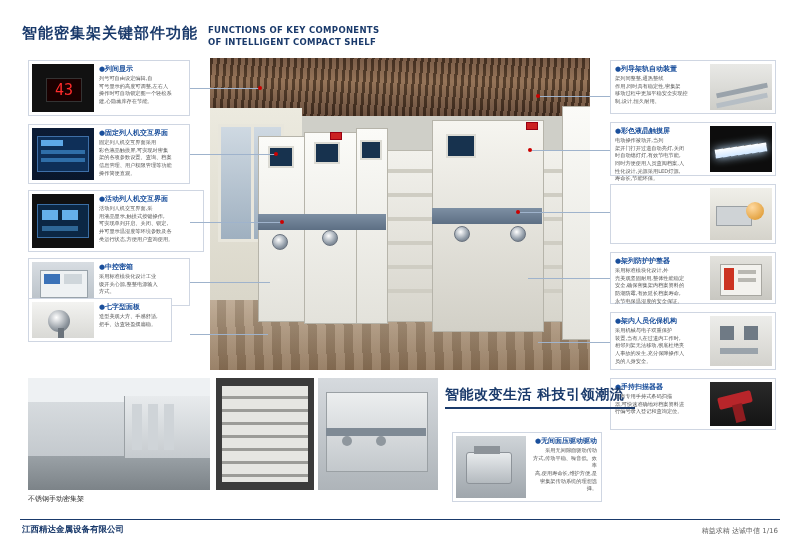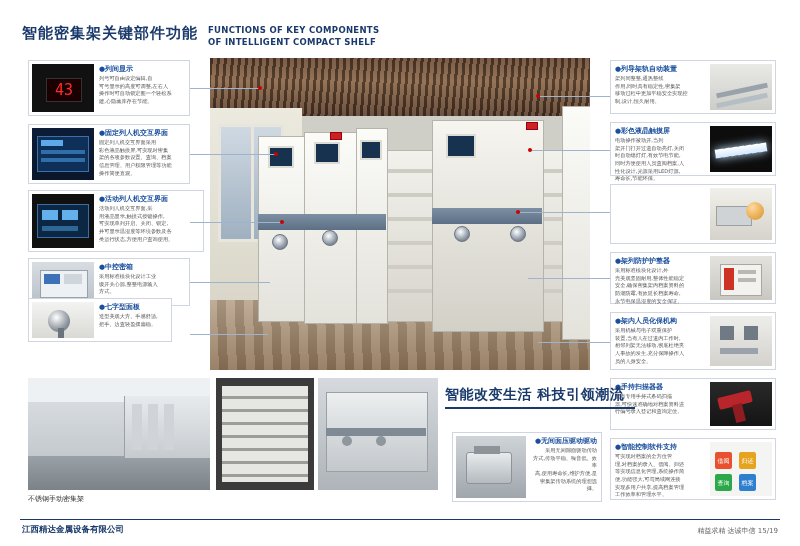--- a/index.html
+++ b/index.html
@@ -272,41 +272,20 @@
       <div style="position:absolute;left:24px;top:22px;width:10px;height:18px;background:#8f1c20;transform:rotate(-14deg);"></div>
     </div>
     <div class="txt">
       <div class="ttl">●手持扫描器器</div>
       <div class="body" style="white-space:pre-line;">配有专用手持式条码扫描
 器,可快速准确地对档案资料进
 行编号录入登记和查询定位。</div>
     </div>
   </div>
 
-  <div class="card cardR" style="left:610px;top:438px;width:166px;height:62px;">
-    <div class="thumb" style="background:#f4f4f2;">
-      <div style="position:absolute;left:4px;top:6px;width:56px;">
-        <span class="tile" style="background:#e8502f">借阅</span>
-        <span class="tile" style="background:#e6a41e">归还</span>
-        <span class="tile" style="background:#2ba84a">查询</span>
-        <span class="tile" style="background:#2f7fd1">档案</span>
-        
-        
-      </div>
-    </div>
-    <div class="txt">
-      <div class="ttl">●智能控制软件支持</div>
-      <div class="body" style="white-space:pre-line;">可实现对档案的全方位管
-理,对档案的录入、借阅、归还
-等实现信息化管理,系统操作简
-便,功能强大,可与局域网连接
-实现多用户共享,提高档案管理
-工作效率和管理水平。</div>
-    </div>
-  </div>
 
   <div class="line" style="left:540px;top:96px;width:70px;"></div>
   <div class="line" style="left:532px;top:150px;width:78px;"></div>
   <div class="line" style="left:520px;top:212px;width:90px;"></div>
   <div class="line" style="left:528px;top:278px;width:82px;"></div>
   <div class="line" style="left:538px;top:342px;width:72px;"></div>
   <div class="dotmark" style="left:536px;top:94px;"></div>
   <div class="dotmark" style="left:528px;top:148px;"></div>
   <div class="dotmark" style="left:516px;top:210px;"></div>
 
@@ -342,15 +321,15 @@
       <div class="ttl">●无间面压驱动驱动</div>
       <div class="body" style="white-space:pre-line;">采用无间隙面驱动传动
 方式,传动平稳、噪音低、效率
 高,使用寿命长,维护方便,是
 密集架传动系统的理想选择。</div>
     </div>
   </div>
 
   <div class="ftr-line"></div>
   <div class="ftr-left">江西精达金属设备有限公司</div>
-  <div class="ftr-right">精益求精 达诚申信 15/19</div>
+  <div class="ftr-right">精益求精 达诚申信 1/16</div>
 
 </div>
 
 </body></html>

